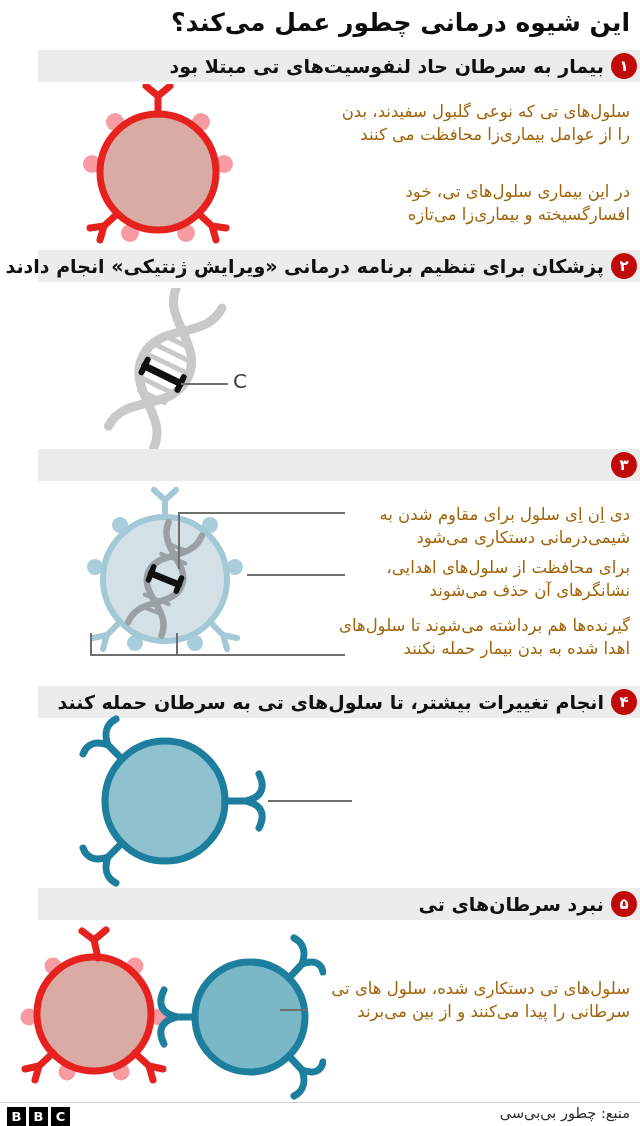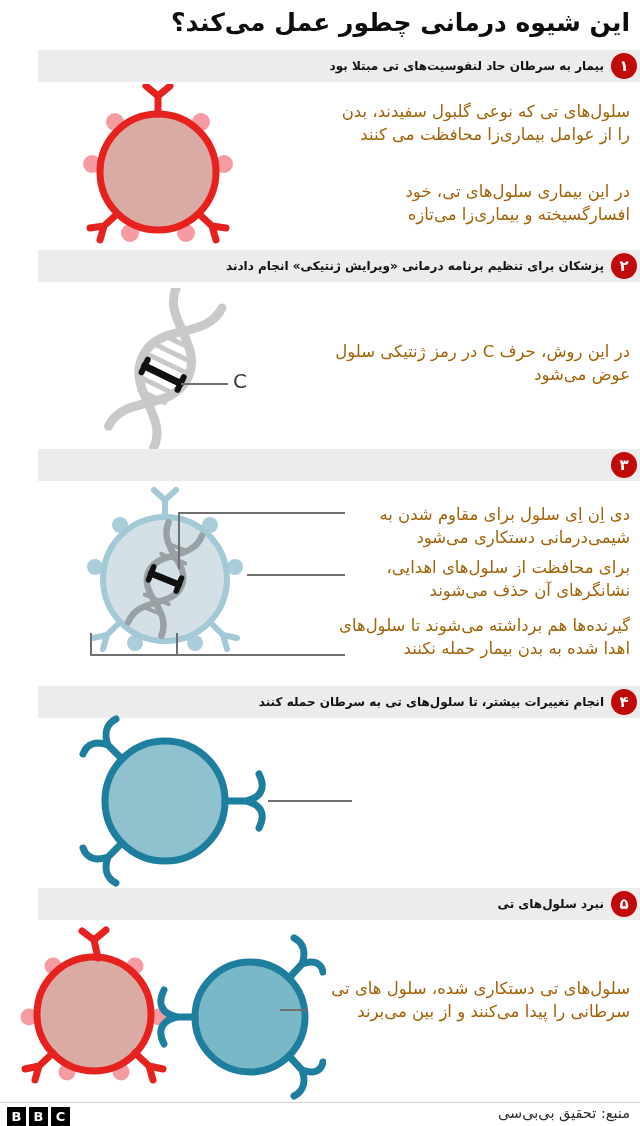--- a/index.html
+++ b/index.html
@@ -22,21 +22,21 @@
   .bar-2 { top:250px; }
   .bar-3 { top:449px; }
   .bar-4 { top:686px; }
   .bar-5 { top:888px; }
   .num-badge {
     flex:0 0 auto; width:26px; height:26px; border-radius:50%;
     background:#c10a0a; color:#fff; font-weight:bold; font-size:15px;
     display:flex; align-items:center; justify-content:center; line-height:1;
   }
   .bar-title {
-    font-size:12px; font-weight:bold; color:#111; white-space:nowrap;
+    font-size:19px; font-weight:bold; color:#111; white-space:nowrap;
   }
   .para {
     position:absolute; right:10px; text-align:right; direction:rtl;
     font-size:16.5px; line-height:1.42; color:#a16207;
   }
   .p-s1a { top:100px; width:300px; }
   .p-s1b { top:180px; width:300px; }
   .p-s2a { top:340px; width:300px; }
   .p-s3a { top:491px; width:300px;margin-top:12px; }
   .p-s3b { top:556px; width:300px; }
@@ -124,21 +124,20 @@
       <g stroke="#101010" stroke-linecap="round">
         <path d="M54 88 H94" stroke-width="7"></path>
         <path d="M54 81 V95" stroke-width="6"></path>
         <path d="M94 81 V95" stroke-width="6"></path>
       </g>
     </g>
     <path d="M89 96 H136" stroke="#6f6f6f" stroke-width="2" fill="none"></path>
   </svg>
   <span class="dna-label">C</span>
 
-  <p class="para p-s2a">در این روش، حرف C در  رمز ژنتیکی سلول عوض می‌شود</p>
 
   <div class="section-bar bar-3">
     <span class="num-badge">۳</span>
   </div>
 
   <svg class="illus il-3" width="300" height="212" viewBox="0 0 300 212">
     <g fill="#a9cddb">
       <circle cx="155" cy="42" r="8"></circle>
         <circle cx="65" cy="42" r="8"></circle>
       <circle cx="40" cy="84" r="8"></circle>
@@ -191,21 +190,21 @@
       <path d="M155 87 L176 87 M176 87 C189 84 197 76 189 60 M176 87 C189 90 197 98 189 114"></path>
       <path d="M52 45 L38 31 M38 31 C34 20 36 10 46 5 M38 31 C27 27 17 29 13 40"></path>
       <path d="M52 129 L38 143 M38 143 C27 147 17 145 13 134 M38 143 C34 154 36 164 46 169"></path>
     </g>
     <path d="M198 87 H282" stroke="#6f6f6f" stroke-width="2" fill="none"></path>
   </svg>
 
 
   <div class="section-bar bar-5">
     <span class="num-badge">۵</span>
-    <span class="bar-title">نبرد سلول‌های تی</span>
+    <span class="bar-title">نبرد سرطان‌های تی</span>
   </div>
 
   <svg class="illus il-5" width="314" height="194" viewBox="0 0 314 194">
     <g fill="#f59ba1">
       <circle cx="123" cy="44" r="8.5"></circle>
         <circle cx="41" cy="44" r="8.5"></circle>
       <circle cx="17" cy="95" r="8.5"></circle>
         <circle cx="147" cy="95" r="8.5"></circle>
       <circle cx="55" cy="150" r="8.5"></circle>
         <circle cx="109" cy="150" r="8.5"></circle>
@@ -226,15 +225,15 @@
   </svg>
 
   <p class="para p-s5a">سلول‌های تی دستکاری شده، سلول های تی سرطانی را پیدا می‌کنند و از بین می‌برند</p>
 
   <div class="footer-rule"></div>
   <div class="bbc-logo">
     <span class="logo-sq">B</span>
     <span class="logo-sq">B</span>
     <span class="logo-sq">C</span>
   </div>
-  <div class="source-text">منبع: تحقیق بی‌بی‌سی</div>
+  <div class="source-text">منبع: چطور بی‌بی‌سی</div>
 
 </div>
 
 </body></html>

